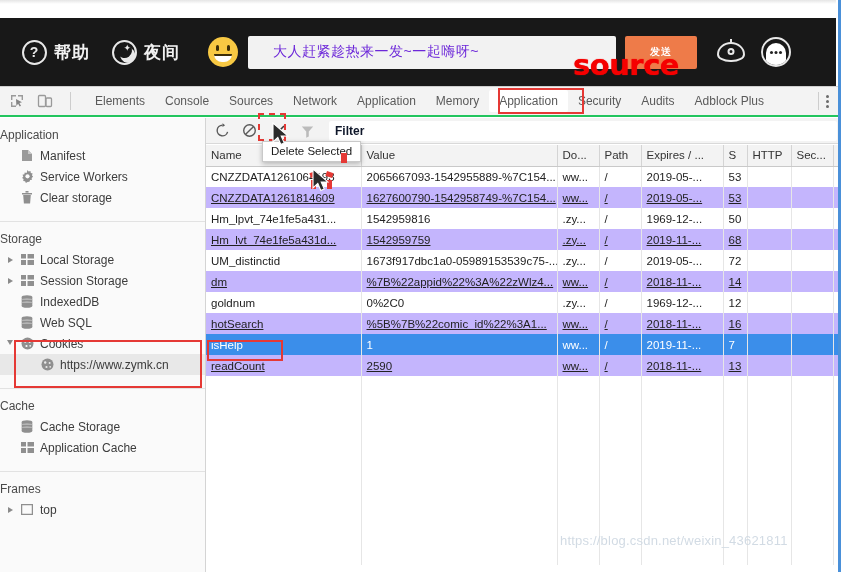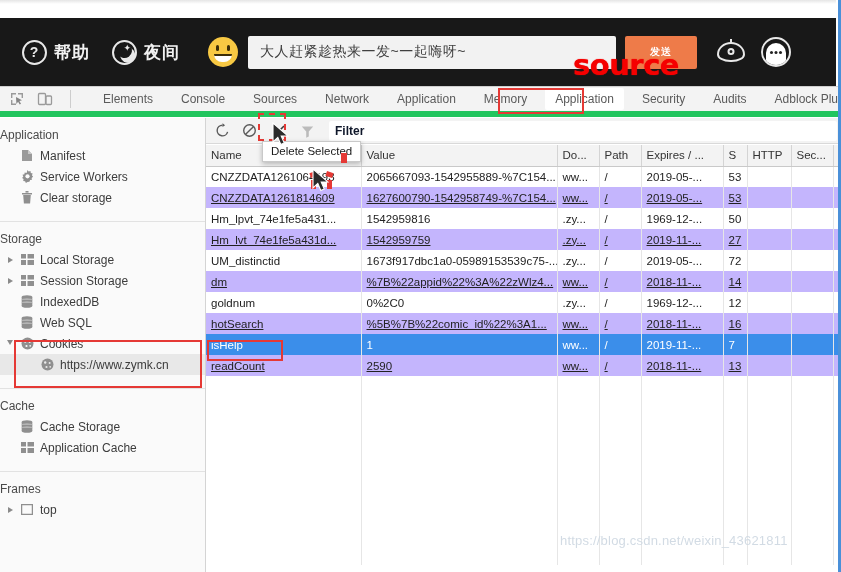--- a/index.html
+++ b/index.html
@@ -100,22 +100,22 @@
     margin-left: 10px;
     width: 368px; height: 33px;
     background: #f2f2f2;
     border-radius: 2px;
     display: flex; align-items: center;
     position: relative;
     flex: none;
   }
   .comment-ph {
     font-size: 14px;
-    color: #404040;
-    padding-left: 12px;
+    color: #6d28d9;
+    padding-left: 25px;
     letter-spacing: 0.5px;
     white-space: nowrap;
   }
   .comment-count {
     position: absolute; right: 10px; top: 26px;
     font-size: 12px; color: #9b9b9b; margin-top: 40px;
   }
   .send-btn {
     margin-left: 9px;
     width: 72px; height: 33px;
@@ -177,24 +177,23 @@
   .devtools {
     position: absolute; left: 0; top: 86px;
     width: 841px; height: 486px;
     background: #ffffff;
     border-top: 1px solid #cfcfcf;
   }
   .dt-tabbar {
     position: relative;
     height: 30px;
     background: #f3f3f3;
-    border-bottom: 6px solid #22c55e;
+    border-bottom: 2px solid #22c55e;
     display: flex; align-items: center;
     overflow: hidden;
-    gap: 8px;
   }
   .dt-tool-icons {
     display: flex; align-items: center;
     gap: 10px;
     padding-left: 8px;
     padding-right: 8px;
   }
   .ic-inspect, .ic-device {
     width: 18px; height: 18px;
     position: relative;
@@ -789,21 +788,21 @@
                   <td></td>
                   <td></td>
                   <td></td>
                 </tr>
                 <tr class="even">
                   <td>Hm_lvt_74e1fe5a431d...</td>
                   <td>1542959759</td>
                   <td>.zy...</td>
                   <td>/</td>
                   <td>2019-11-...</td>
-                  <td>27</td>
+                  <td>68</td>
                   <td></td>
                   <td></td>
                   <td></td>
                 </tr>
                 <tr class="odd">
                   <td>UM_distinctid</td>
                   <td>1673f917dbc1a0-05989153539c75-...</td>
                   <td>.zy...</td>
                   <td>/</td>
                   <td>2019-05-...</td>

